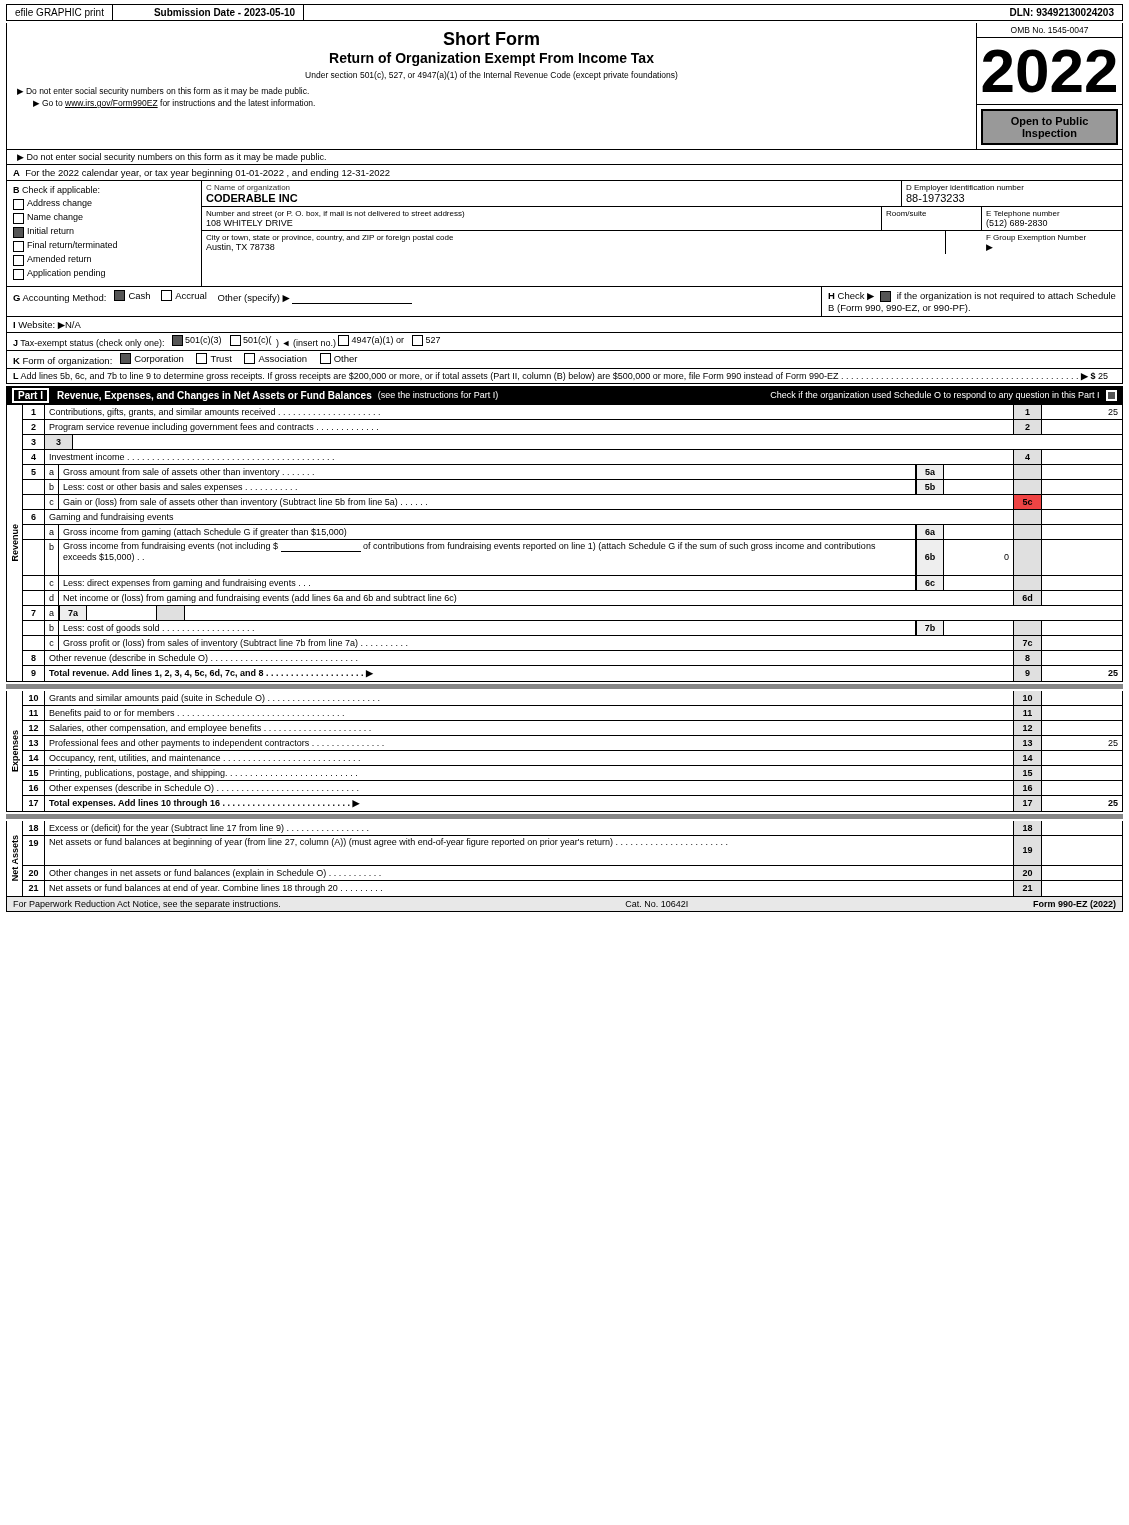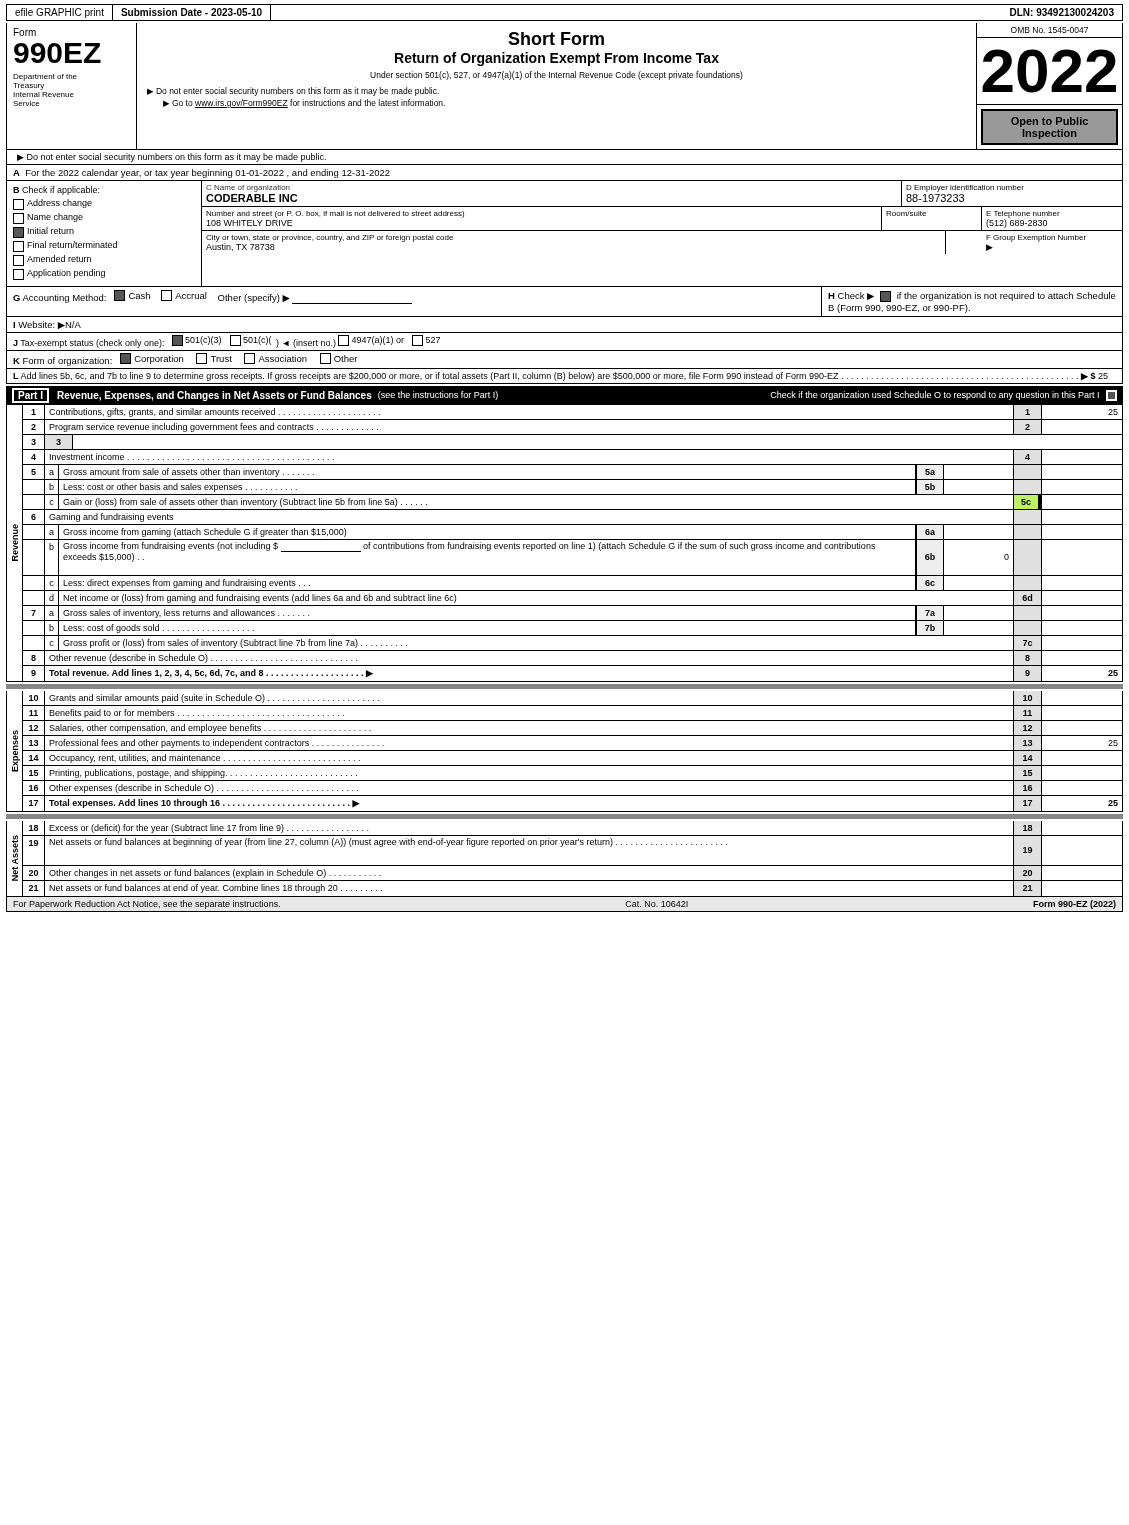--- a/index.html
+++ b/index.html
@@ -5,38 +5,28 @@
     * { box-sizing: border-box; margin: 0; padding: 0; }
     body { font-family: Arial, sans-serif; font-size: 10px; background: #fff; color: #000; width: 1129px; }
     
     .page { width: 1129px; padding: 4px 6px; }
   </style>
 </head>
 <body>
 
 <div class="page">
 
-  <div style="display:flex; border:1px solid #000; margin-bottom:2px; font-size:10px;">
+  <div style="display:flex; border:1px solid #000; margin-bottom:2px; font-size:10px;gap:33px;">
     <div style="padding:2px 8px; border-right:1px solid #000;">efile GRAPHIC print</div>
     <div style="padding:2px 8px; border-right:1px solid #000; font-weight:bold;">Submission Date - 2023-05-10</div>
     <div style="padding:2px 8px; margin-left:auto; font-weight:bold;">DLN: 93492130024203</div>
   </div>
 
   <div style="display:flex; border:1px solid #000; border-top:none; margin-bottom:0;">
 
-    <div style="width:130px; border-right:1px solid #000; padding:4px 6px; display:flex; flex-direction:column;">
-      <div style="font-size:10px;">Form</div>
-      <div style="font-size:30px; font-weight:bold; line-height:1;">990EZ</div>
-      <div style="font-size:8px; margin-top:4px;">
-        <span>Department of the</span><br>
-        <span>Treasury</span><br>
-        <span>Internal Revenue</span><br>
-        <span>Service</span>
-      </div>
-    </div>
 
     <div style="flex:1; border-right:1px solid #000; text-align:center; padding:6px 10px;">
       <div style="font-size:18px; font-weight:bold;">Short Form</div>
       <div style="font-size:14px; font-weight:bold;">Return of Organization Exempt From Income Tax</div>
       <div style="font-size:8.5px; margin-top:4px;">Under section 501(c), 527, or 4947(a)(1) of the Internal Revenue Code (except private foundations)</div>
       <div style="font-size:8.5px; margin-top:6px; text-align:left;">▶ Do not enter social security numbers on this form as it may be made public.</div>
       <div style="font-size:8.5px; margin-top:2px; text-align:left;padding-left:16px;">▶ Go to <span style="text-decoration:underline;">www.irs.gov/Form990EZ</span> for instructions and the latest information.</div>
     </div>
 
     <div style="width:145px; display:flex; flex-direction:column;">
@@ -268,21 +258,21 @@
         <div style="width:28px; border-left:1px solid #000; border-right:1px solid #000; display:flex; align-items:center; justify-content:center; font-weight:bold; font-size:9px; background:#eee;">5b</div>
         <div style="width:70px; border-right:1px solid #000;"></div>
         <div style="width:28px; border-right:1px solid #000; background:#e0e0e0;"></div>
         <div style="width:80px;"></div>
       </div>
 
       <div style="display:flex; border-bottom:1px solid #000; min-height:15px;">
         <div style="width:22px; border-right:1px solid #000;"></div>
         <div style="width:14px; border-right:1px solid #000; display:flex; align-items:center; justify-content:center; font-size:9px;">c</div>
         <div style="flex:1; padding:1px 4px; font-size:9px; border-right:1px solid #000; display:flex; align-items:center;">Gain or (loss) from sale of assets other than inventory (Subtract line 5b from line 5a) . . . . . .</div>
-        <div style="width:28px; border-right:4px solid #000000; display:flex; align-items:center; justify-content:center; font-weight:bold; font-size:9px; background:#bef264;">5c</div>
+        <div style="width:28px; border-right:1px solid #000000; display:flex; align-items:center; justify-content:center; font-weight:bold; font-size:9px; background:#ef4444;">5c</div>
         <div style="width:80px;"></div>
       </div>
 
       <div style="display:flex; border-bottom:1px solid #000; min-height:15px;">
         <div style="width:22px; border-right:1px solid #000; display:flex; align-items:center; justify-content:center; font-weight:bold; font-size:9px;">6</div>
         <div style="flex:1; padding:1px 4px; font-size:9px; border-right:1px solid #000; display:flex; align-items:center;">Gaming and fundraising events</div>
         <div style="width:28px; border-right:1px solid #000; background:#e0e0e0;"></div>
         <div style="width:80px;"></div>
       </div>
 
@@ -320,21 +310,20 @@
         <div style="width:22px; border-right:1px solid #000;"></div>
         <div style="width:14px; border-right:1px solid #000; display:flex; align-items:center; justify-content:center; font-size:9px;">d</div>
         <div style="flex:1; padding:1px 4px; font-size:9px; border-right:1px solid #000; display:flex; align-items:center;">Net income or (loss) from gaming and fundraising events (add lines 6a and 6b and subtract line 6c)</div>
         <div style="width:28px; border-right:1px solid #000; display:flex; align-items:center; justify-content:center; font-weight:bold; font-size:9px; background:#e0e0e0;">6d</div>
         <div style="width:80px;"></div>
       </div>
 
       <div style="display:flex; border-bottom:1px solid #000; min-height:15px;">
         <div style="width:22px; border-right:1px solid #000; display:flex; align-items:center; justify-content:center; font-weight:bold; font-size:9px;">7</div>
         <div style="width:14px; border-right:1px solid #000; display:flex; align-items:center; justify-content:center; font-size:9px;">a</div>
-        <div style="flex:1; padding:1px 4px; font-size:9px; border-right:1px solid #000; display:flex; align-items:center;">Gross sales of inventory, less returns and allowances . . . . . . .</div>
         <div style="width:28px; border-left:1px solid #000; border-right:1px solid #000; display:flex; align-items:center; justify-content:center; font-weight:bold; font-size:9px; background:#eee;">7a</div>
         <div style="width:70px; border-right:1px solid #000;"></div>
         <div style="width:28px; border-right:1px solid #000; background:#e0e0e0;"></div>
         <div style="width:80px;"></div>
       </div>
 
       <div style="display:flex; border-bottom:1px solid #000; min-height:15px;">
         <div style="width:22px; border-right:1px solid #000;"></div>
         <div style="width:14px; border-right:1px solid #000; display:flex; align-items:center; justify-content:center; font-size:9px;">b</div>
         <div style="flex:1; padding:1px 4px; font-size:9px; border-right:1px solid #000; display:flex; align-items:center;">Less: cost of goods sold  .  .  .  .  .  .  .  .  .  .  .  .  .  .  .  .  .  .  .</div>

